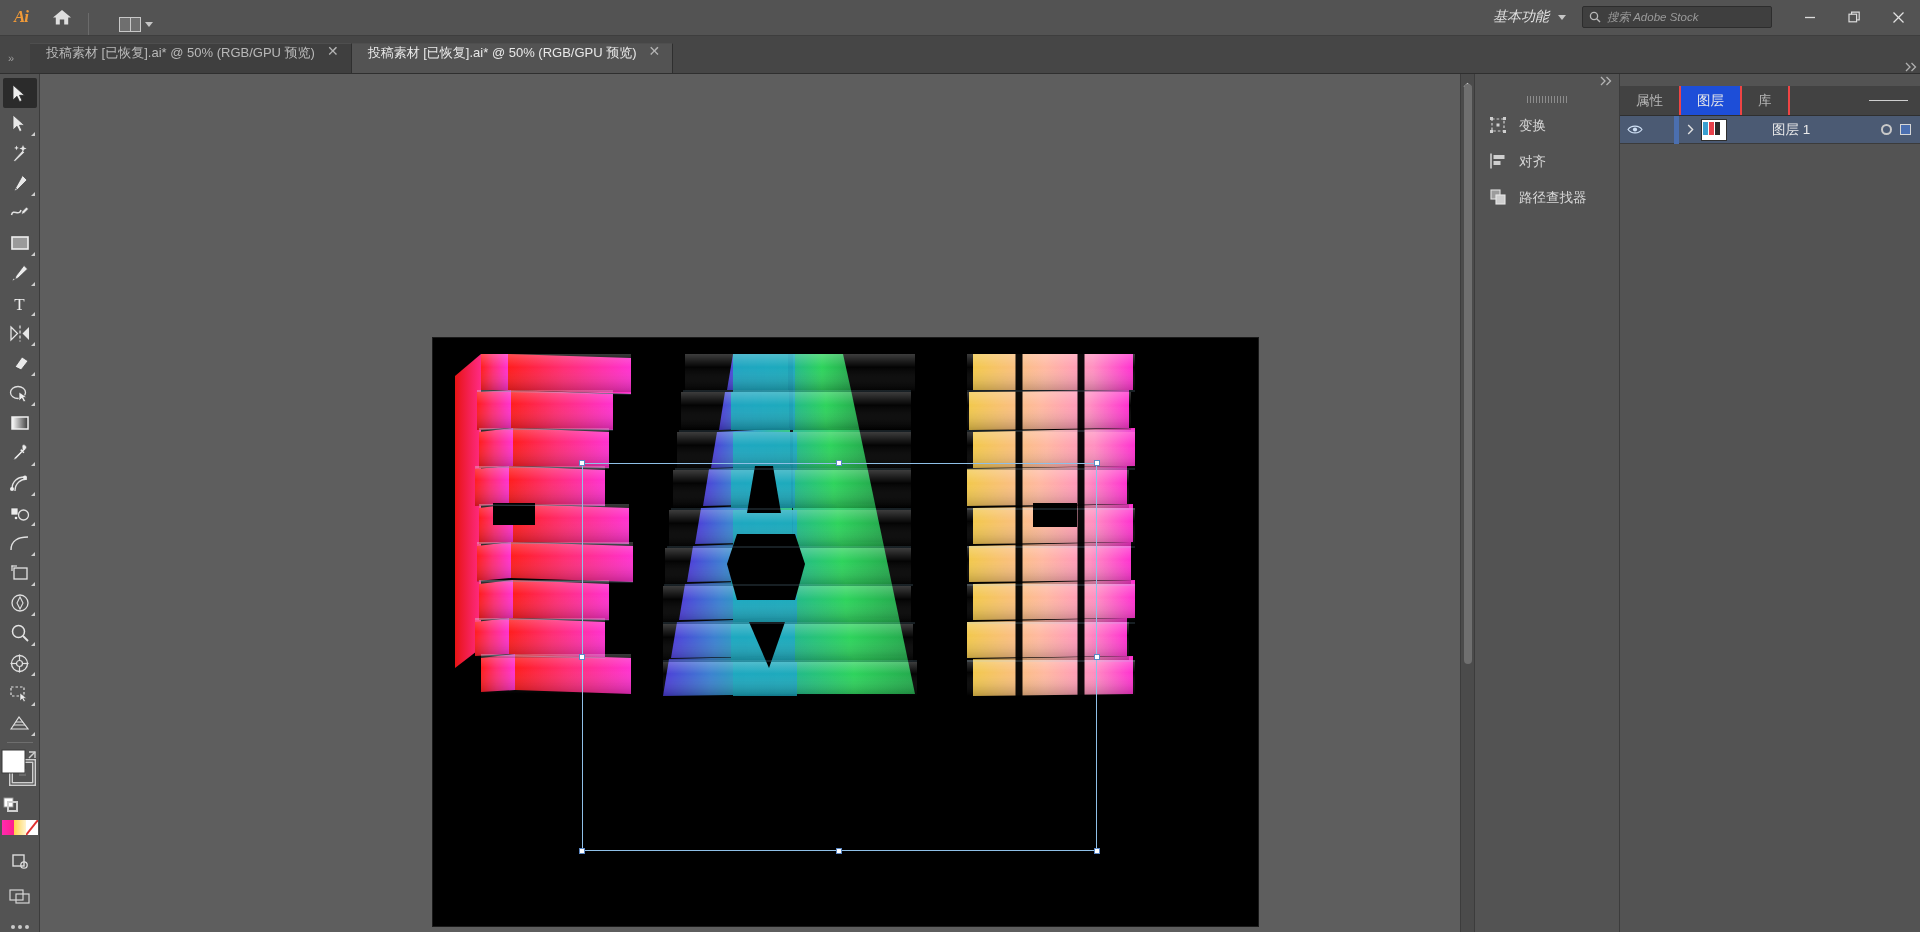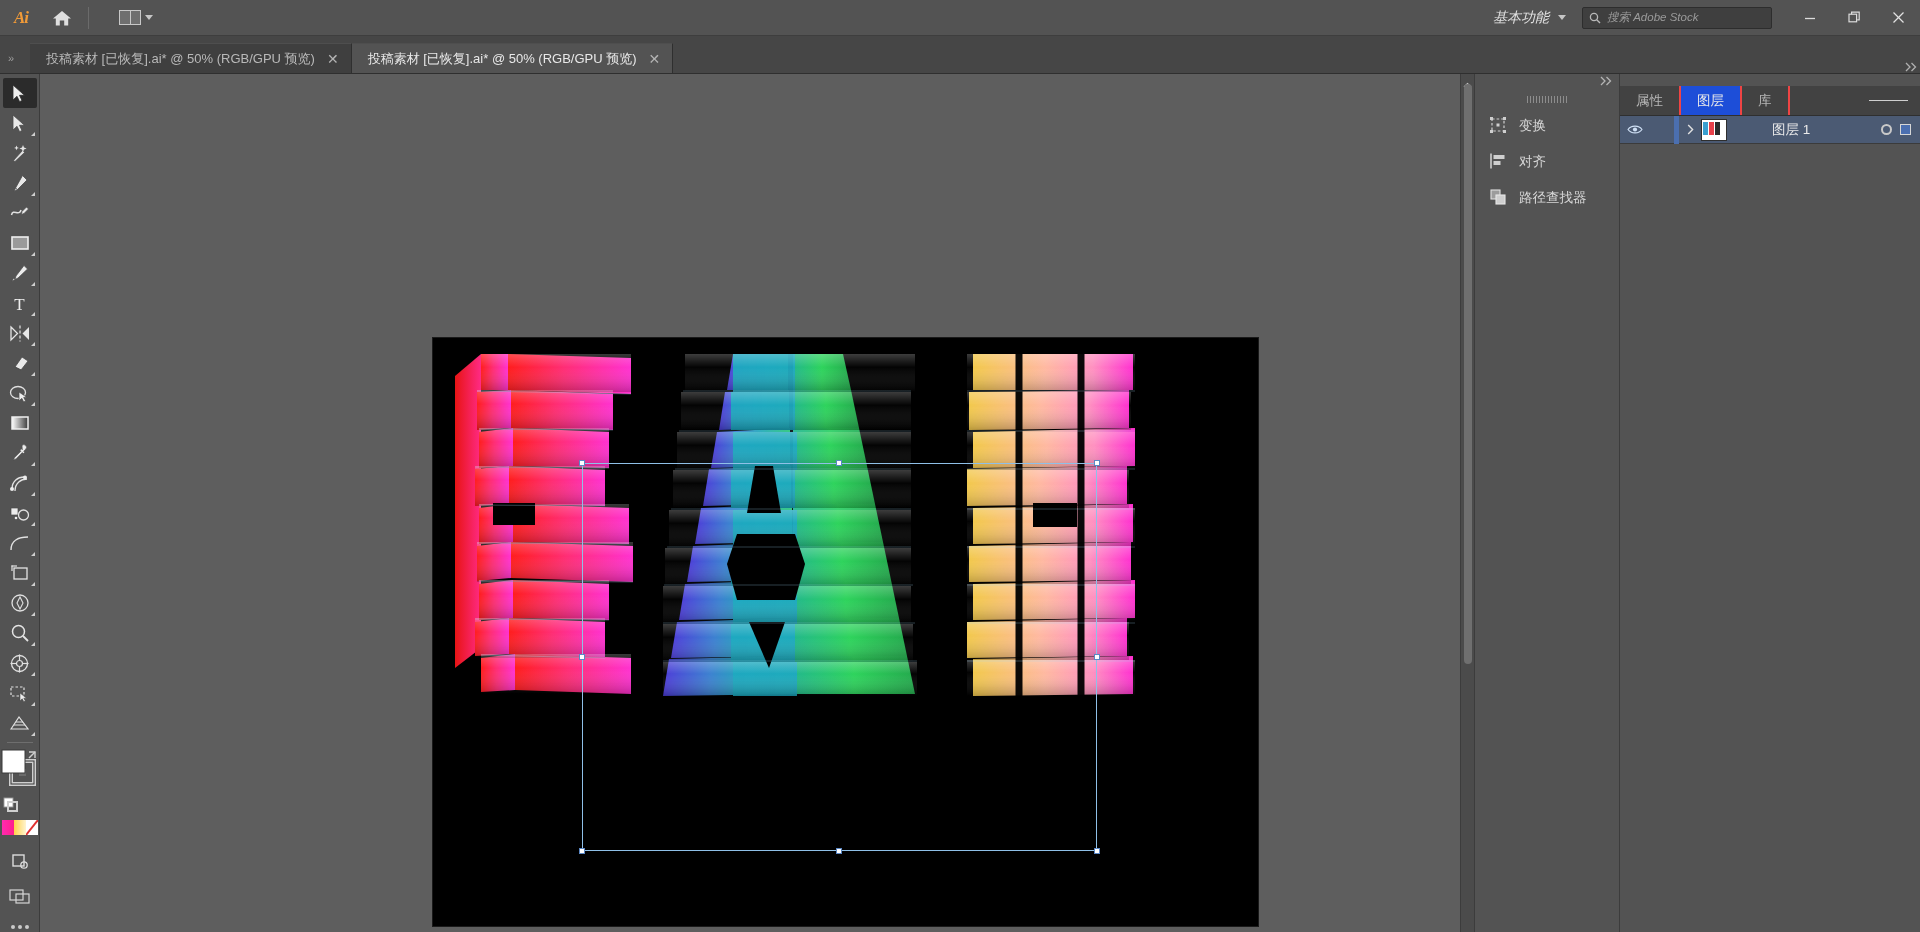--- a/index.html
+++ b/index.html
@@ -10,21 +10,21 @@
     font-family: "Liberation Sans", "DejaVu Sans", sans-serif;
     color: #d4d4d4;
     -webkit-font-smoothing: antialiased;
   }
   #app { position: relative; width: 1920px; height: 932px; }
 
   
   .menubar {
     position: absolute; left: 0; top: 0; width: 1920px; height: 36px;
     background: #535353;
-    display: flex; align-items: center;
+    display: flex; align-items: flex-end;
     border-bottom: 1px solid #3e3e3e;
   }
   .ai-logo {
     width: 42px; height: 36px; display: flex; align-items: center; justify-content: center;
     font-weight: bold; font-size: 17px; color: #f09a38; font-style: italic;
     font-family: "Liberation Serif", serif;
     letter-spacing: -1px;
   }
   .home-btn {
     width: 40px; height: 36px; display: flex; align-items: center; justify-content: center;
@@ -70,21 +70,21 @@
 
   
   .tabbar {
     position: absolute; left: 0; top: 36px; width: 1920px; height: 38px;
     background: #464646; display: flex; align-items: flex-end;
     border-bottom: 1px solid #2f2f2f;
   }
   .tab-gutter { width: 30px; height: 38px; display:flex; align-items:flex-end; padding-bottom: 9px; padding-left: 8px; }
   .tab-gutter span { font-size: 11px; color: #9d9d9d; letter-spacing: -1px; }
   .tab {
-    height: 30px; display: flex; align-items: center; gap: 12px;
+    height: 30px; display: flex; gap: 12px;
     padding: 0 12px 0 16px; font-size: 13px; white-space: nowrap;
     background: #3f3f3f; color: #b9b9b9;
     border-right: 1px solid #2f2f2f; border-top: 1px solid #4e4e4e;
   }
   .tab.active { background: #535353; color: #e8e8e8; }
   .tab .tab-close { font-size: 14px; color: #b4b4b4; line-height: 1; }
 
   
   .toolbar {
     position: absolute; left: 0; top: 74px; width: 40px; height: 858px;

